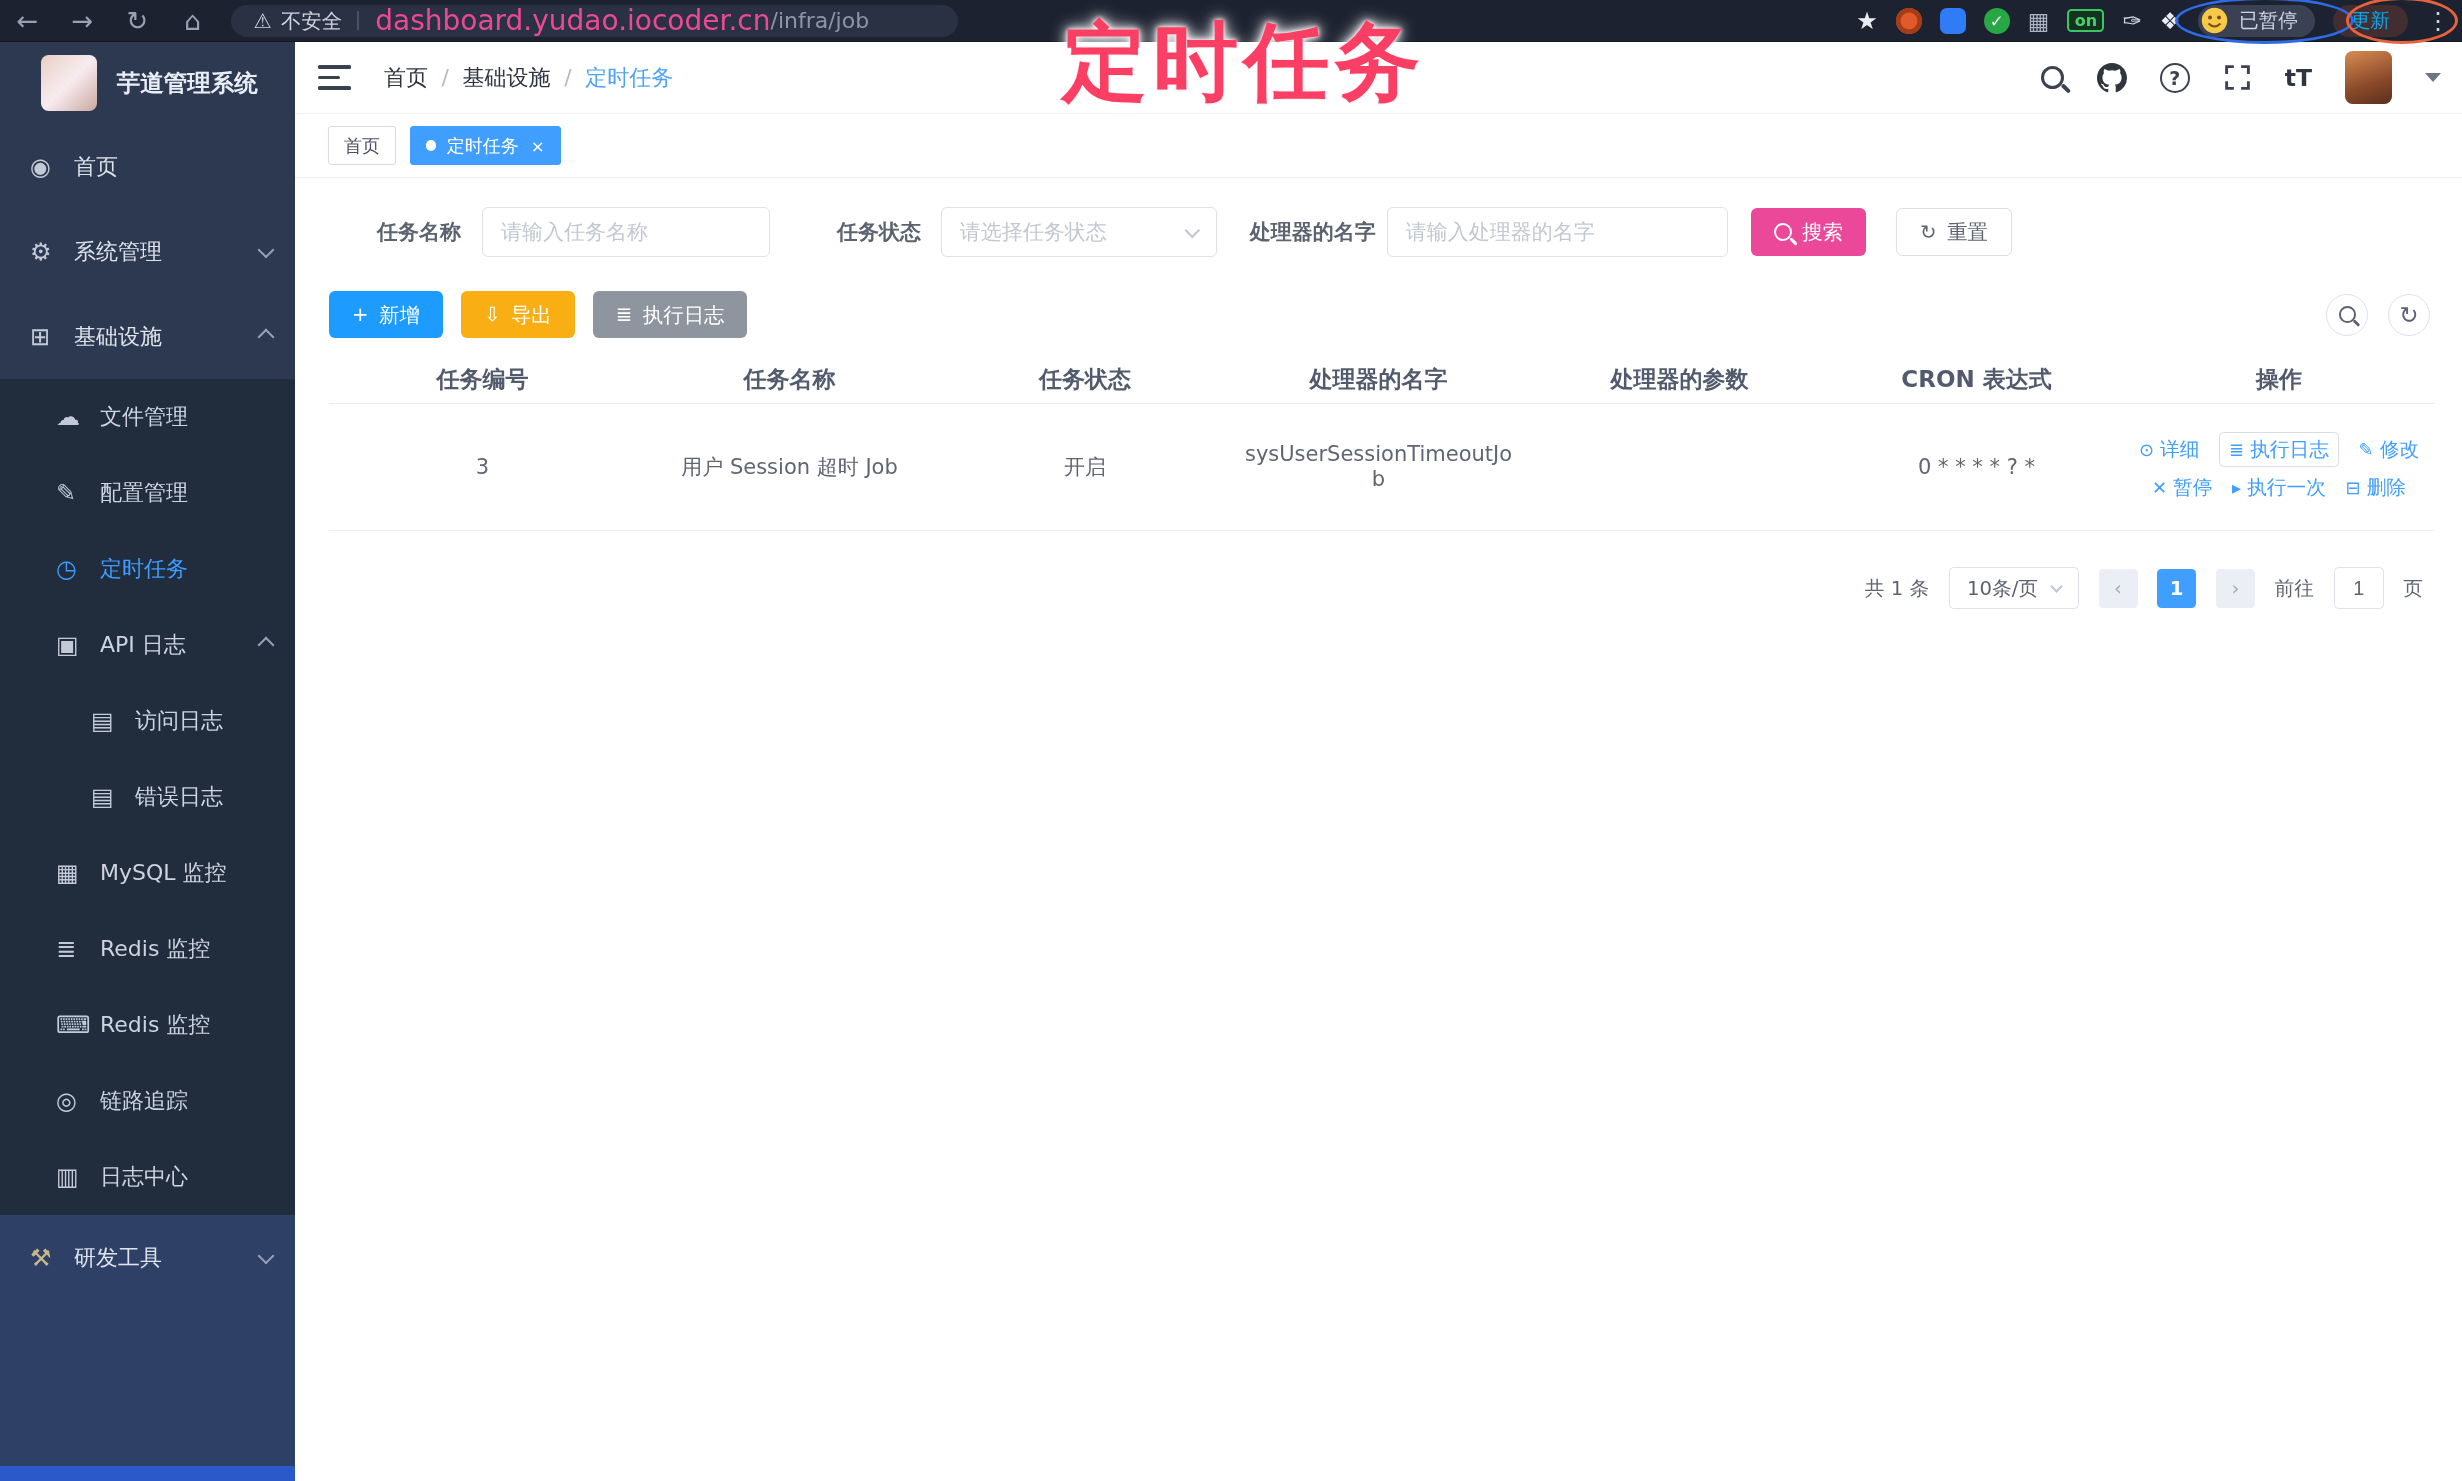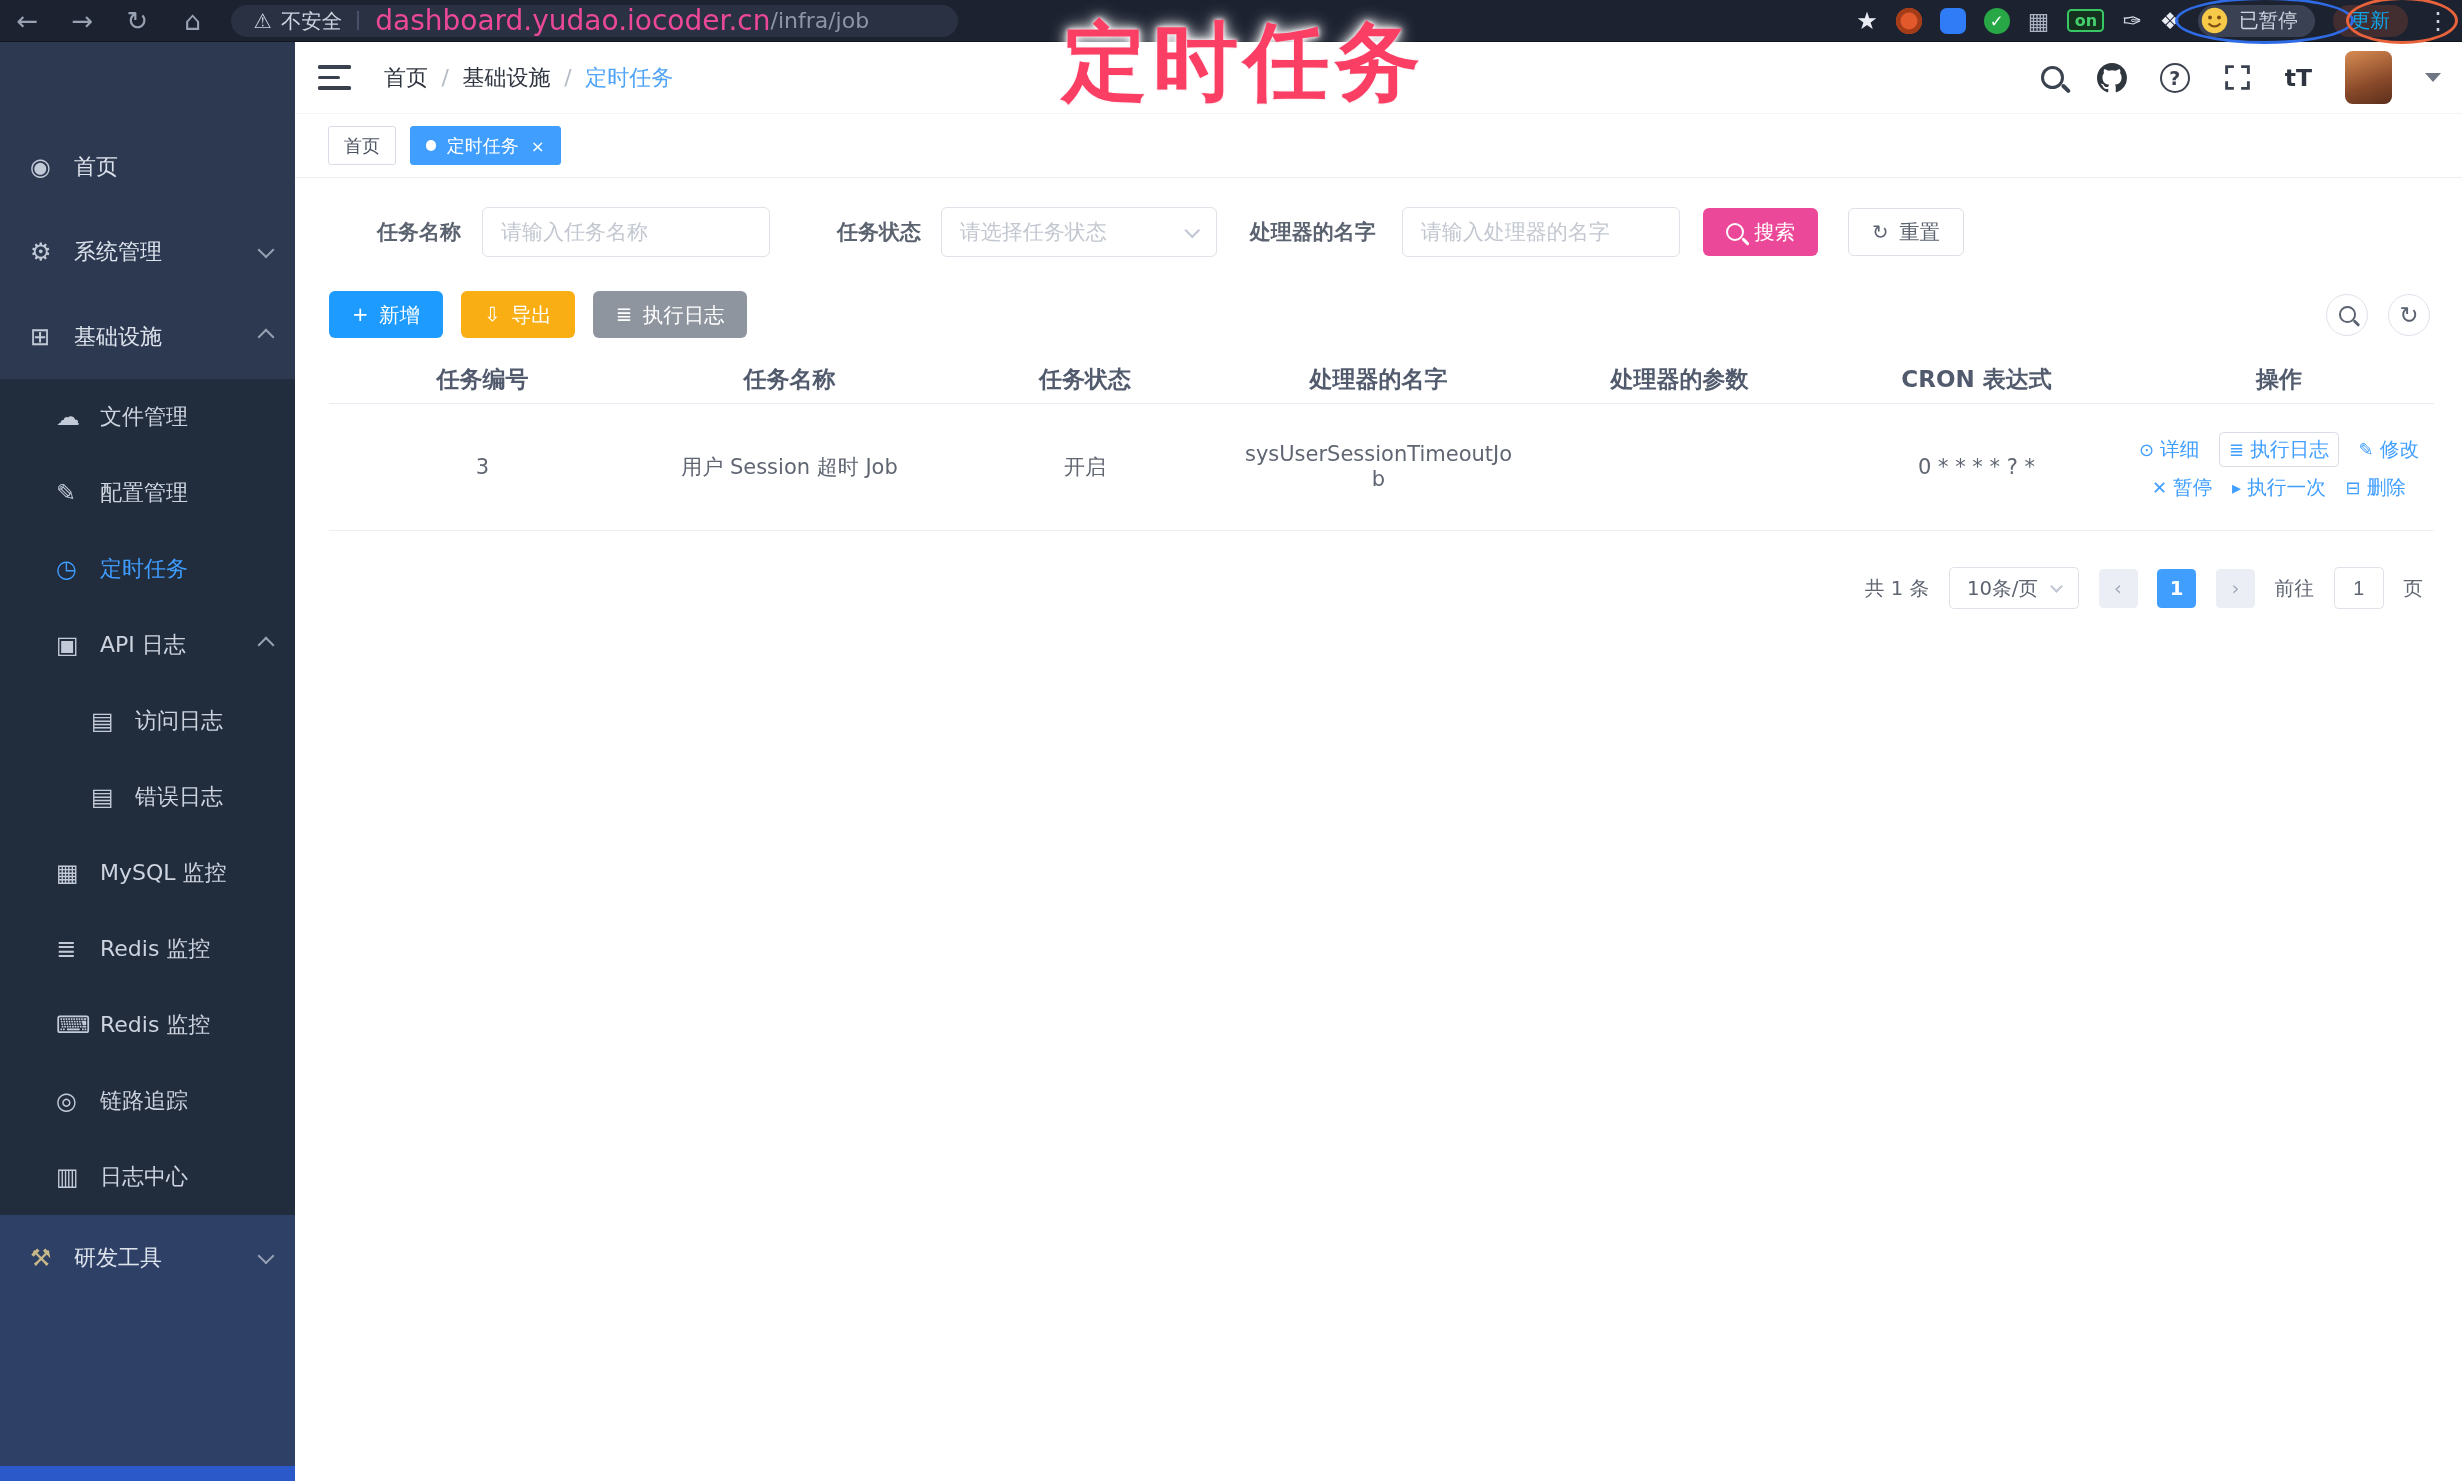--- a/index.html
+++ b/index.html
@@ -182,20 +182,24 @@
     </div>
     <span class="kebab">⋮</span>
   </div>
 </div>
 
 <div class="anno-title">定时任务</div>
 <div class="anno-ellipse blue"></div>
 <div class="anno-ellipse orange"></div>
 
 <div class="sidebar">
+  <div class="logo">
+    <div class="logo-img"></div>
+    <div class="logo-title">芋道管理系统</div>
+  </div>
   <div class="side-menu">
     <div class="m-item">
       <span class="mi">◉</span>
       <span class="lbl">首页</span>
     </div>
     <div class="m-item">
       <span class="mi">⚙</span>
       <span class="lbl">系统管理</span>
       <span class="cv down"></span>
     </div>
@@ -305,21 +309,21 @@
 
   <div class="filter">
     <span class="f-label">任务名称</span>
     <input class="inp" style="width: 288px; margin-left: 21px;" placeholder="请输入任务名称">
     <span class="f-label" style="margin-left:67px;">任务状态</span>
     <div class="sel" style="width:276px;margin-left:19.7px;">
       <span>请选择任务状态</span>
       <span class="cv down"></span>
     </div>
     <span class="f-label" style="margin-left:33px;">处理器的名字</span>
-    <input class="inp" style="width: 278px; margin-left: 26px;" placeholder="请输入处理器的名字">
+    <input class="inp" style="width: 341px; margin-left: 11px;" placeholder="请输入处理器的名字">
     <button class="btn btn-search" style="margin-left:23px;">
       <span class="lens"></span>
       <span>搜索</span>
     </button>
     <button class="btn btn-reset" style="margin-left:30px;">
       <span class="bic">↻</span>
       <span>重置</span>
     </button>
   </div>
 

